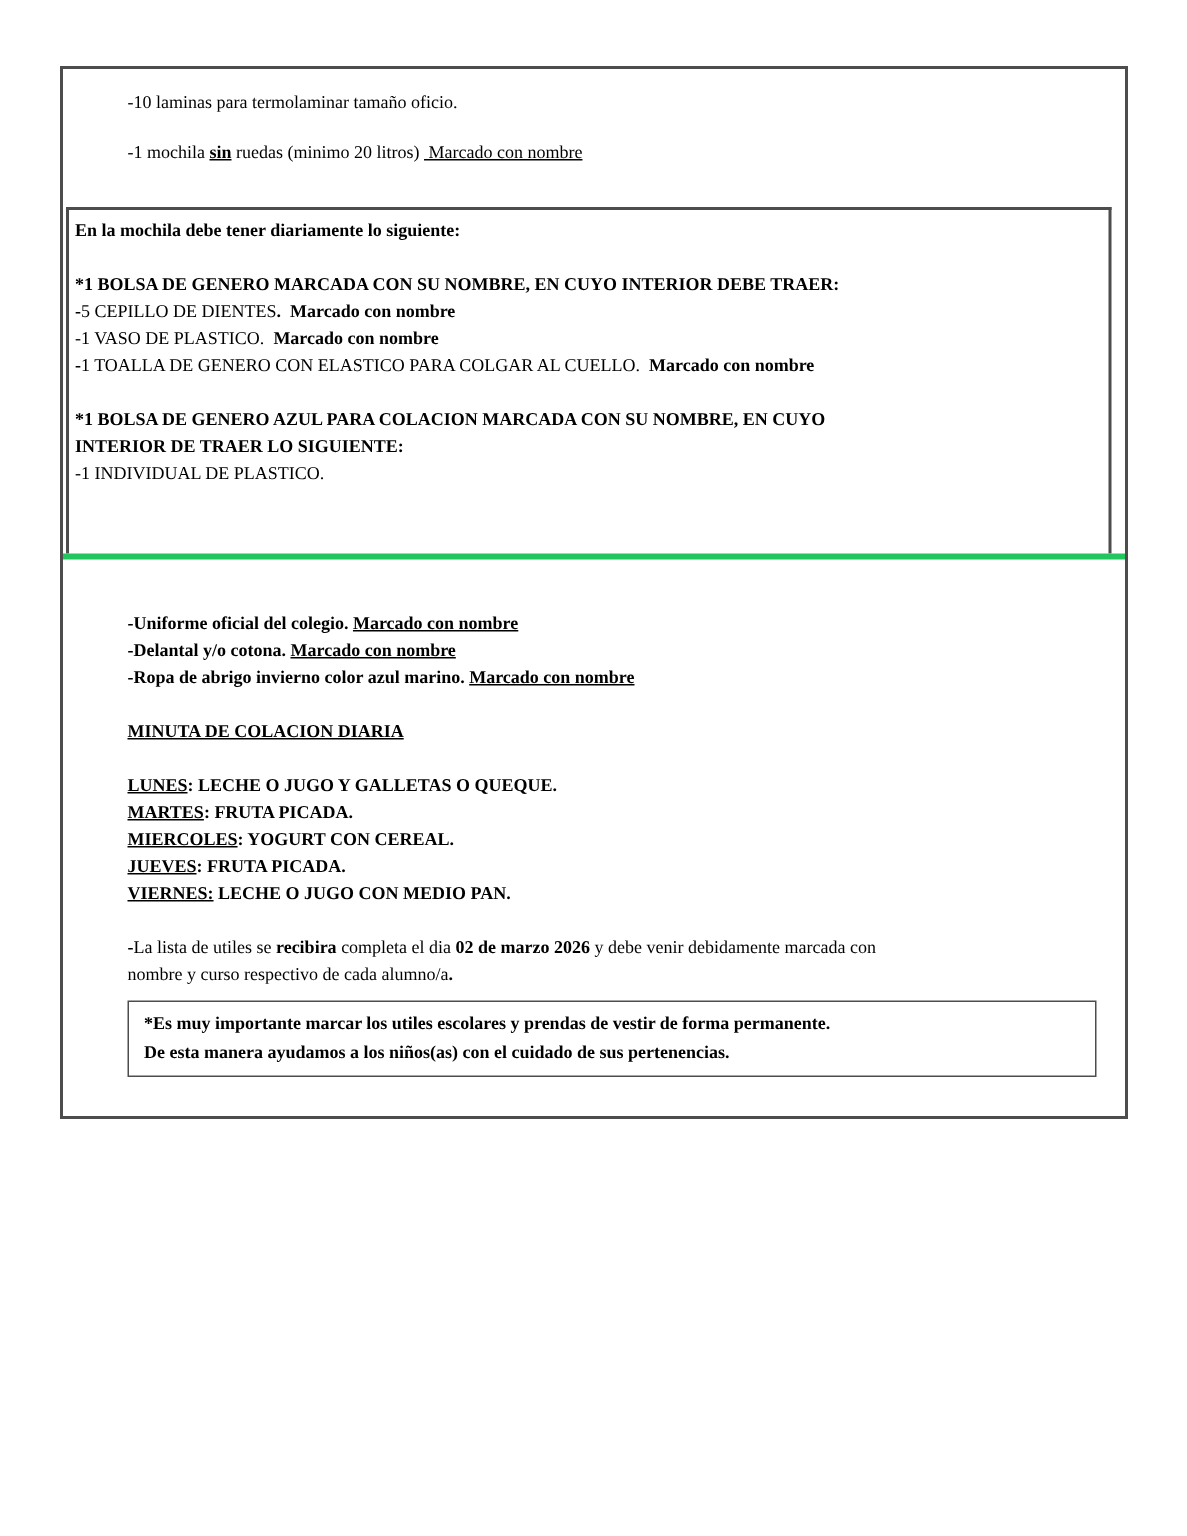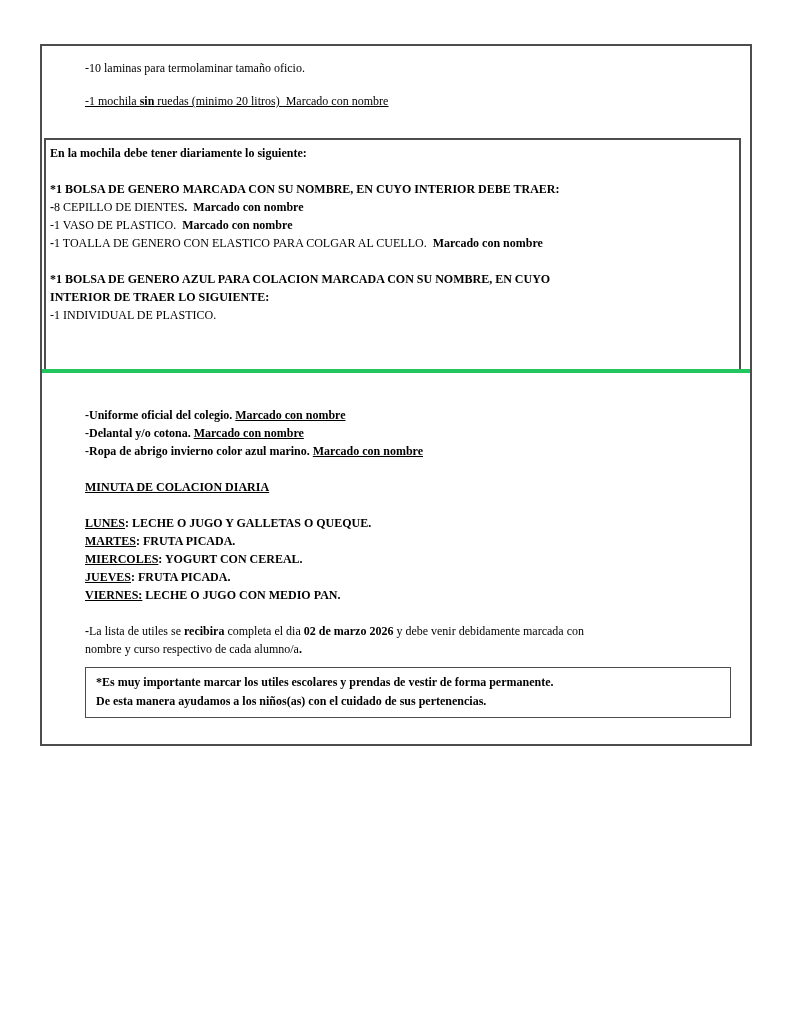--- a/index.html
+++ b/index.html
@@ -31,21 +31,21 @@
   .gap { height: 18px; }
   .b { font-weight: bold; }
   .u { text-decoration: underline; }
   .bu { font-weight: bold; text-decoration: underline; }
 
   .top-section {
     box-sizing: border-box;
     height: 92px;
     padding: 13px 0 0 43px;
   }
-  .top-section .line2 { margin-top: 15px; text-decoration: underline; }
+  .top-section .line2 { margin-top: 15px; }
 
   .mochila-box {
     box-sizing: border-box;
     margin: 0 9px 0 2px;
     height: 231px;
     border: 2px solid #4d4d4d;
     border-bottom: none;
     padding: 4px 6px 0 4px;
   }
 
@@ -84,21 +84,21 @@
 
     <div class="mochila-box">
       <div class="line b">
         <span>En la mochila debe tener diariamente lo siguiente:</span>
       </div>
       <div class="gap"></div>
       <div class="line b">
         <span>*1 BOLSA DE GENERO MARCADA CON SU NOMBRE, EN CUYO INTERIOR DEBE TRAER:</span>
       </div>
       <div class="line">
-        <span class="b">-</span><span>8 CEPILLO DE DIENTES</span><span class="b">.&nbsp; Marcado con nombre</span>
+        <span class="b">-</span><span>5 CEPILLO DE DIENTES</span><span class="b">.&nbsp; Marcado con nombre</span>
       </div>
       <div class="line">
         <span>-1 VASO DE PLASTICO.</span><span class="b">&nbsp; Marcado con nombre</span>
       </div>
       <div class="line">
         <span class="b">-</span><span>1 TOALLA DE GENERO CON ELASTICO PARA COLGAR AL CUELLO.</span><span class="b">&nbsp; Marcado con nombre</span>
       </div>
       <div class="gap"></div>
       <div class="line b">
         <span>*1 BOLSA DE GENERO AZUL PARA COLACION MARCADA CON SU NOMBRE, EN CUYO</span>

